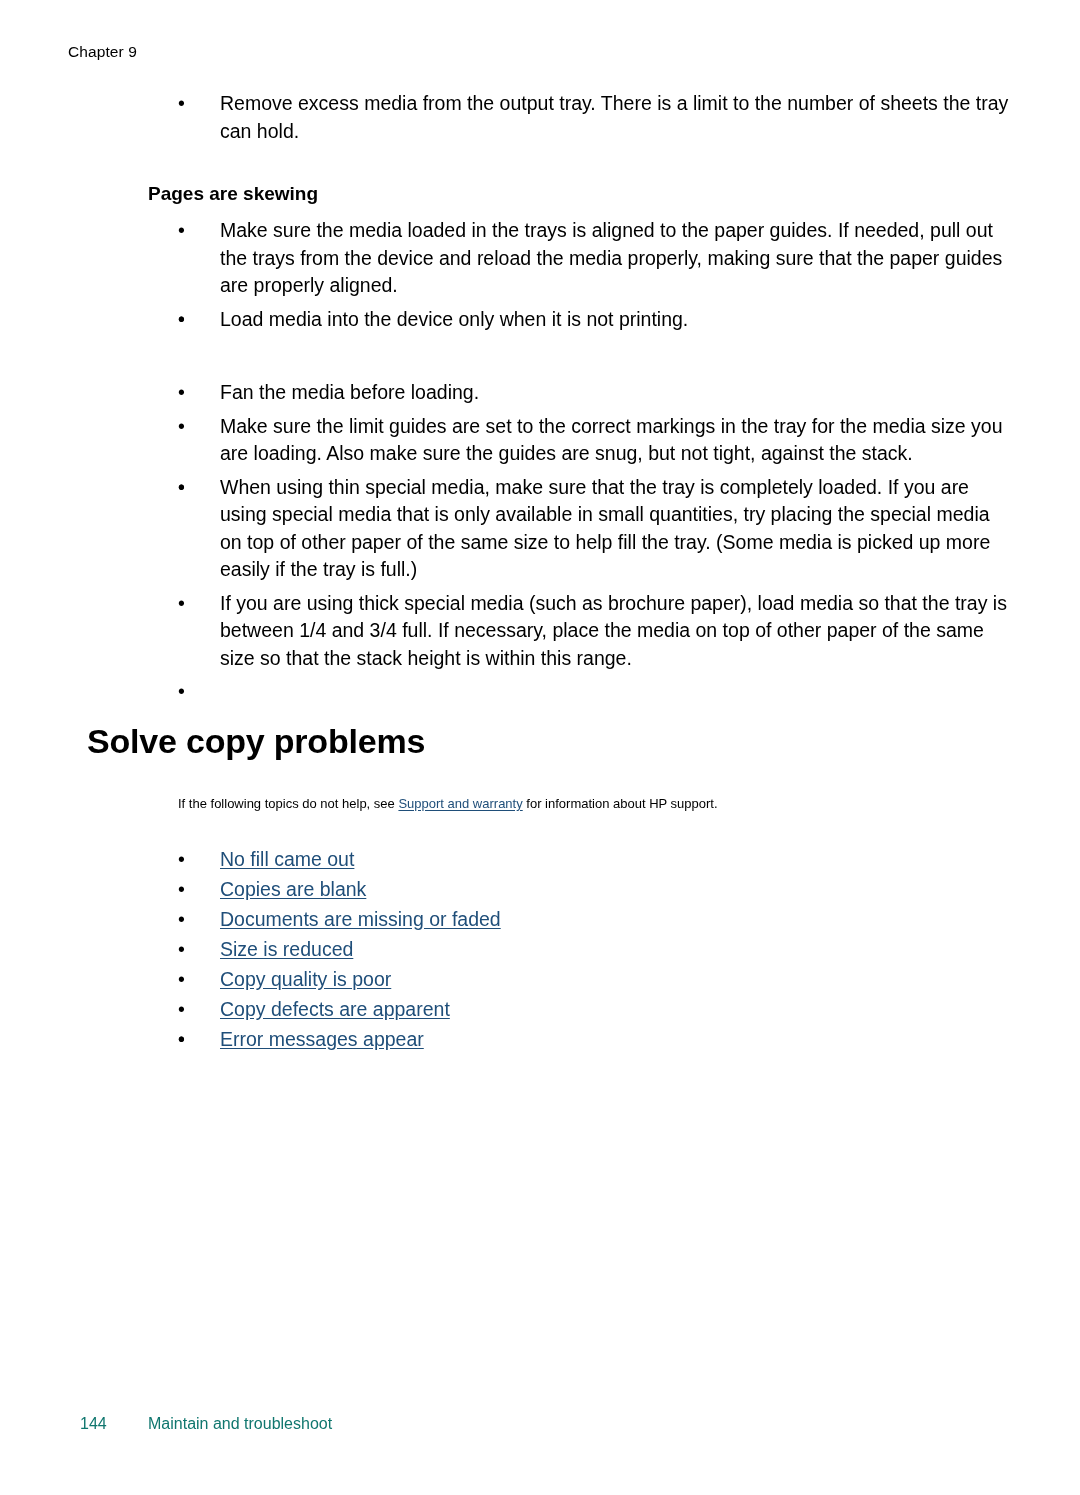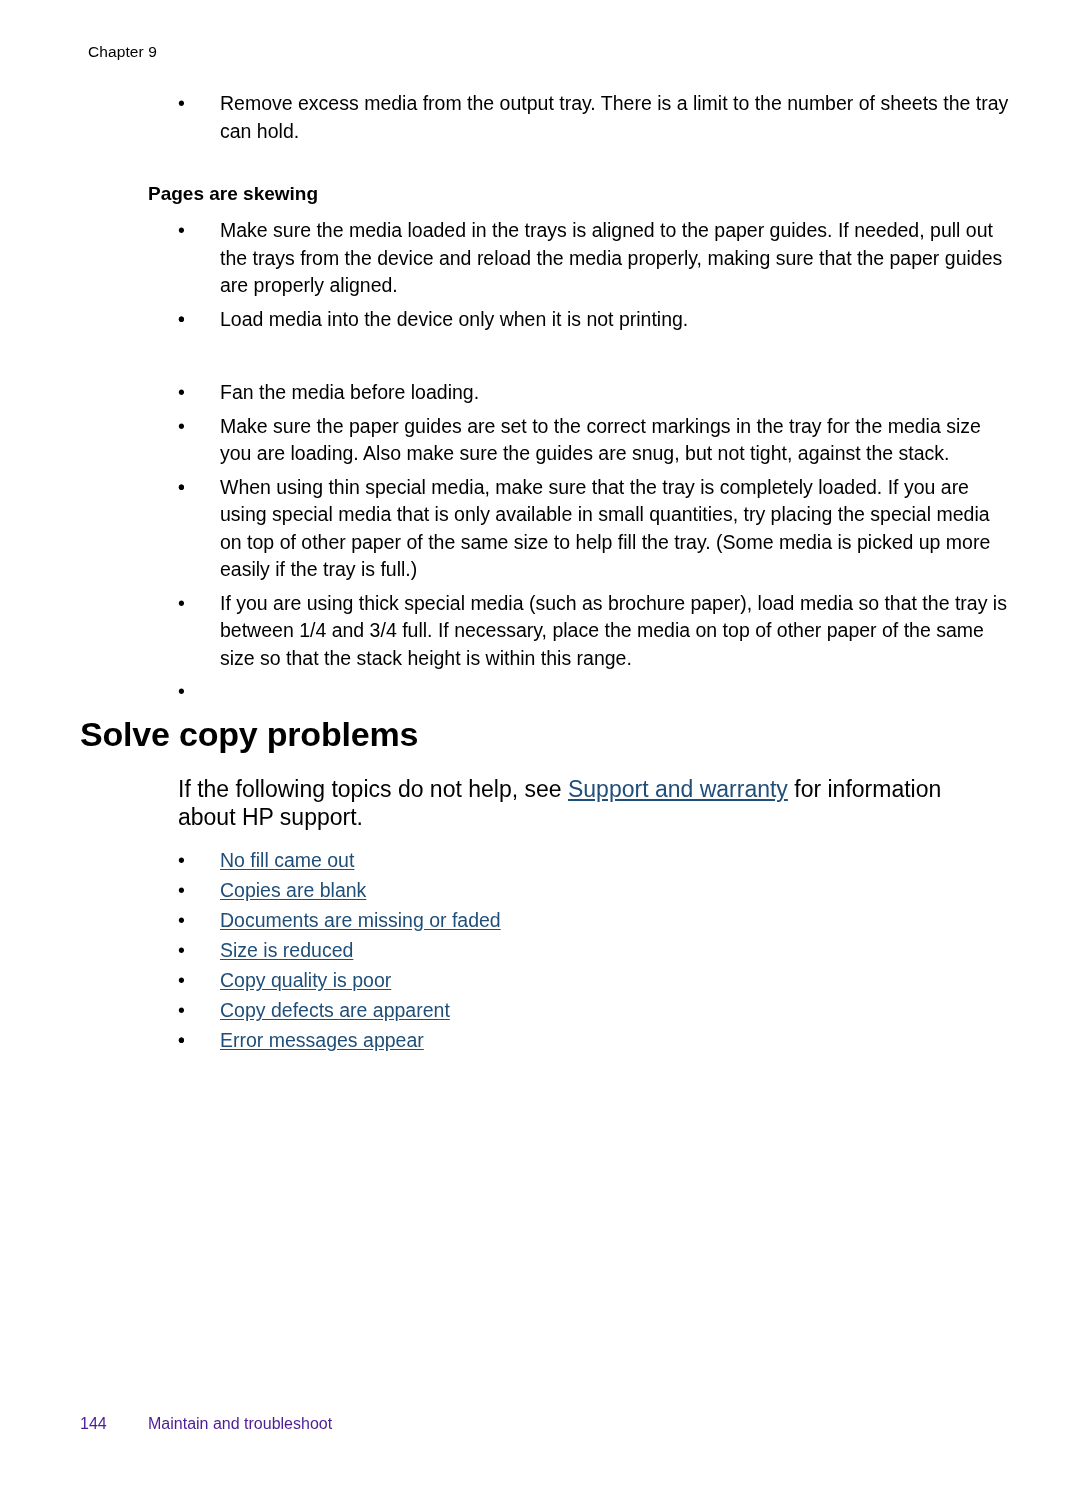--- a/index.html
+++ b/index.html
@@ -16,21 +16,21 @@
     width: 1080px;
     height: 1495px;
     background: #ffffff;
     overflow: hidden;
     box-sizing: border-box;
   }
 
   
   .running-header {
     position: absolute;
-    left: 88px;
+    left: 68px;
     top: 42px;
     font-size: 15.5px;
     line-height: 20px;
     letter-spacing: 0.1px;
     color: #000;
   }
 
   
   .content {
     position: absolute;
@@ -75,32 +75,32 @@
     color: #000;
   }
 
   .gap-lg { height: 36px; }
   .gap-md { height: 22px; }
   .gap-sm { height: 14px; }
   .gap-xs { height: 10px; }
 
   
   .section-heading {
-    margin: 0;
+    margin: 7px;
     font-size: 34px;
     line-height: 40px;
     font-weight: bold;
     letter-spacing: -0.2px;
     color: #000;
   }
 
   
   .body-para {
-    margin: 0 0 0 98px;
-    font-size: 23px;
+    margin: 0 0 12px 98px;
+    font-size: 13px;
     line-height: 27.5px;
     color: #000;
     max-width: 810px;
   }
 
   
   .doc-link {
     color: #1f4e79;
     text-decoration: underline;
     text-underline-offset: 2px;
@@ -130,21 +130,21 @@
   }
 
   
   .footer {
     position: absolute;
     left: 80px;
     bottom: 60px;
     width: 930px;
     font-size: 16px;
     line-height: 22px;
-    color: #4c1d95;
+    color: #0f766e;
   }
   .footer .page-number {
     display: inline-block;
     width: 68px;
   }
   .footer .footer-title {
     display: inline-block;
   }
 </style>
 </head>
@@ -184,21 +184,21 @@
     <div class="gap-lg"></div>
 
     <div class="gap-xs"></div>
     <ul class="bullet-list">
       <li class="bullet-item">
         <span class="dot">•</span>
         <span>Fan the media before loading.</span>
       </li>
       <li class="bullet-item">
         <span class="dot">•</span>
-        <span>Make sure the paper guides are set to the correct markings in the tray for the media size you are loading. Also make sure the guides are snug, but not tight, against the stack.</span>
+        <span>Make sure the limit guides are set to the correct markings in the tray for the media size you are loading. Also make sure the guides are snug, but not tight, against the stack.</span>
       </li>
       <li class="bullet-item">
         <span class="dot">•</span>
       </li>
       <li class="bullet-item">
         <span class="dot">•</span>
         <span>When using thin special media, make sure that the tray is completely loaded. If you are using special media that is only available in small quantities, try placing the special media on top of other paper of the same size to help fill the tray. (Some media is picked up more easily if the tray is full.)</span>
       </li>
       <li class="bullet-item">
         <span class="dot">•</span>

